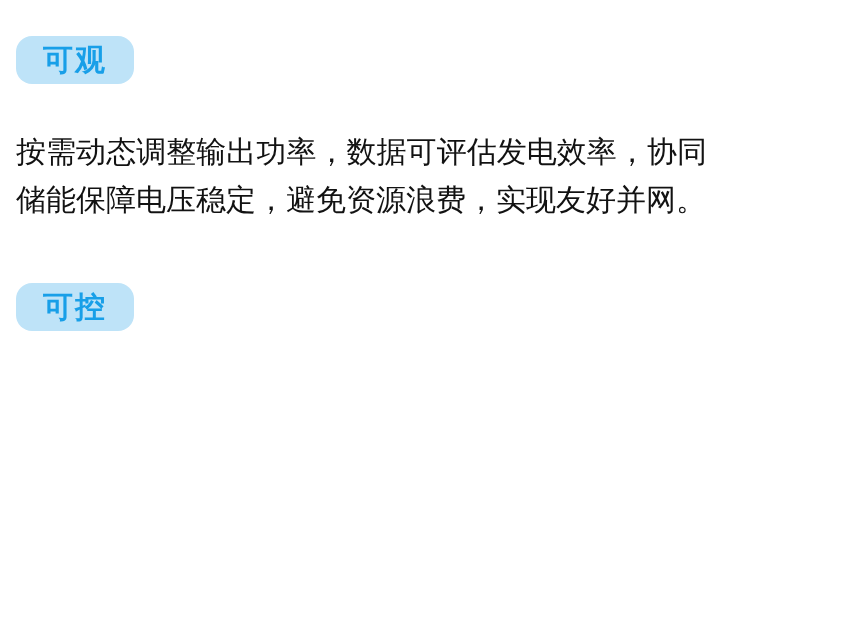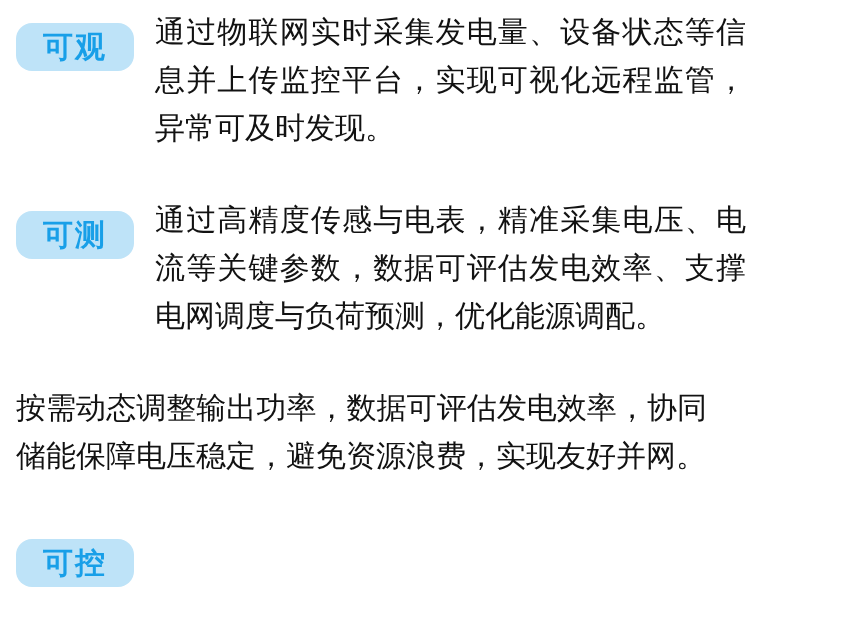--- a/index.html
+++ b/index.html
@@ -10,21 +10,21 @@
   body {
     width: 860px;
     height: 639px;
     overflow: hidden;
     font-family: "Liberation Sans", "DejaVu Sans", sans-serif;
   }
   .page {
     box-sizing: border-box;
     width: 760px;
     height: 639px;
-    padding: 8px 14px 0 16px;
+    padding: 21px 14px 0 16px;
     background: #ffffff;
   }
   .feature-row {
     display: flex;
     align-items: flex-start;
     margin-bottom: 44px;
   }
   .feature-row:last-child {
     margin-bottom: 0;
   }
@@ -58,29 +58,22 @@
 </style>
 </head>
 <body>
 
 <div class="page">
 
   <div class="feature-row">
     <div class="badge-col">
       <div class="feature-badge">可观</div>
     </div>
-    <div class="feature-text">通过物联网实时采集发电量、设备状态等信息并上传监控平台，实现可视化远程监管，异常可及时发现。</div>
   </div>
 
-  <div class="feature-row">
-    <div class="badge-col">
-      <div class="feature-badge">可测</div>
-    </div>
-    <div class="feature-text">通过高精度传感与电表，精准采集电压、电流等关键参数，数据可评估发电效率、支撑电网调度与负荷预测，优化能源调配。</div>
-  </div>
 
   <div class="feature-row">
     <div class="feature-text">按需动态调整输出功率，数据可评估发电效率，协同储能保障电压稳定，避免资源浪费，实现友好并网。</div>
   </div>
 
   <div class="feature-row">
     <div class="badge-col">
       <div class="feature-badge">可控</div>
     </div>
   </div>

